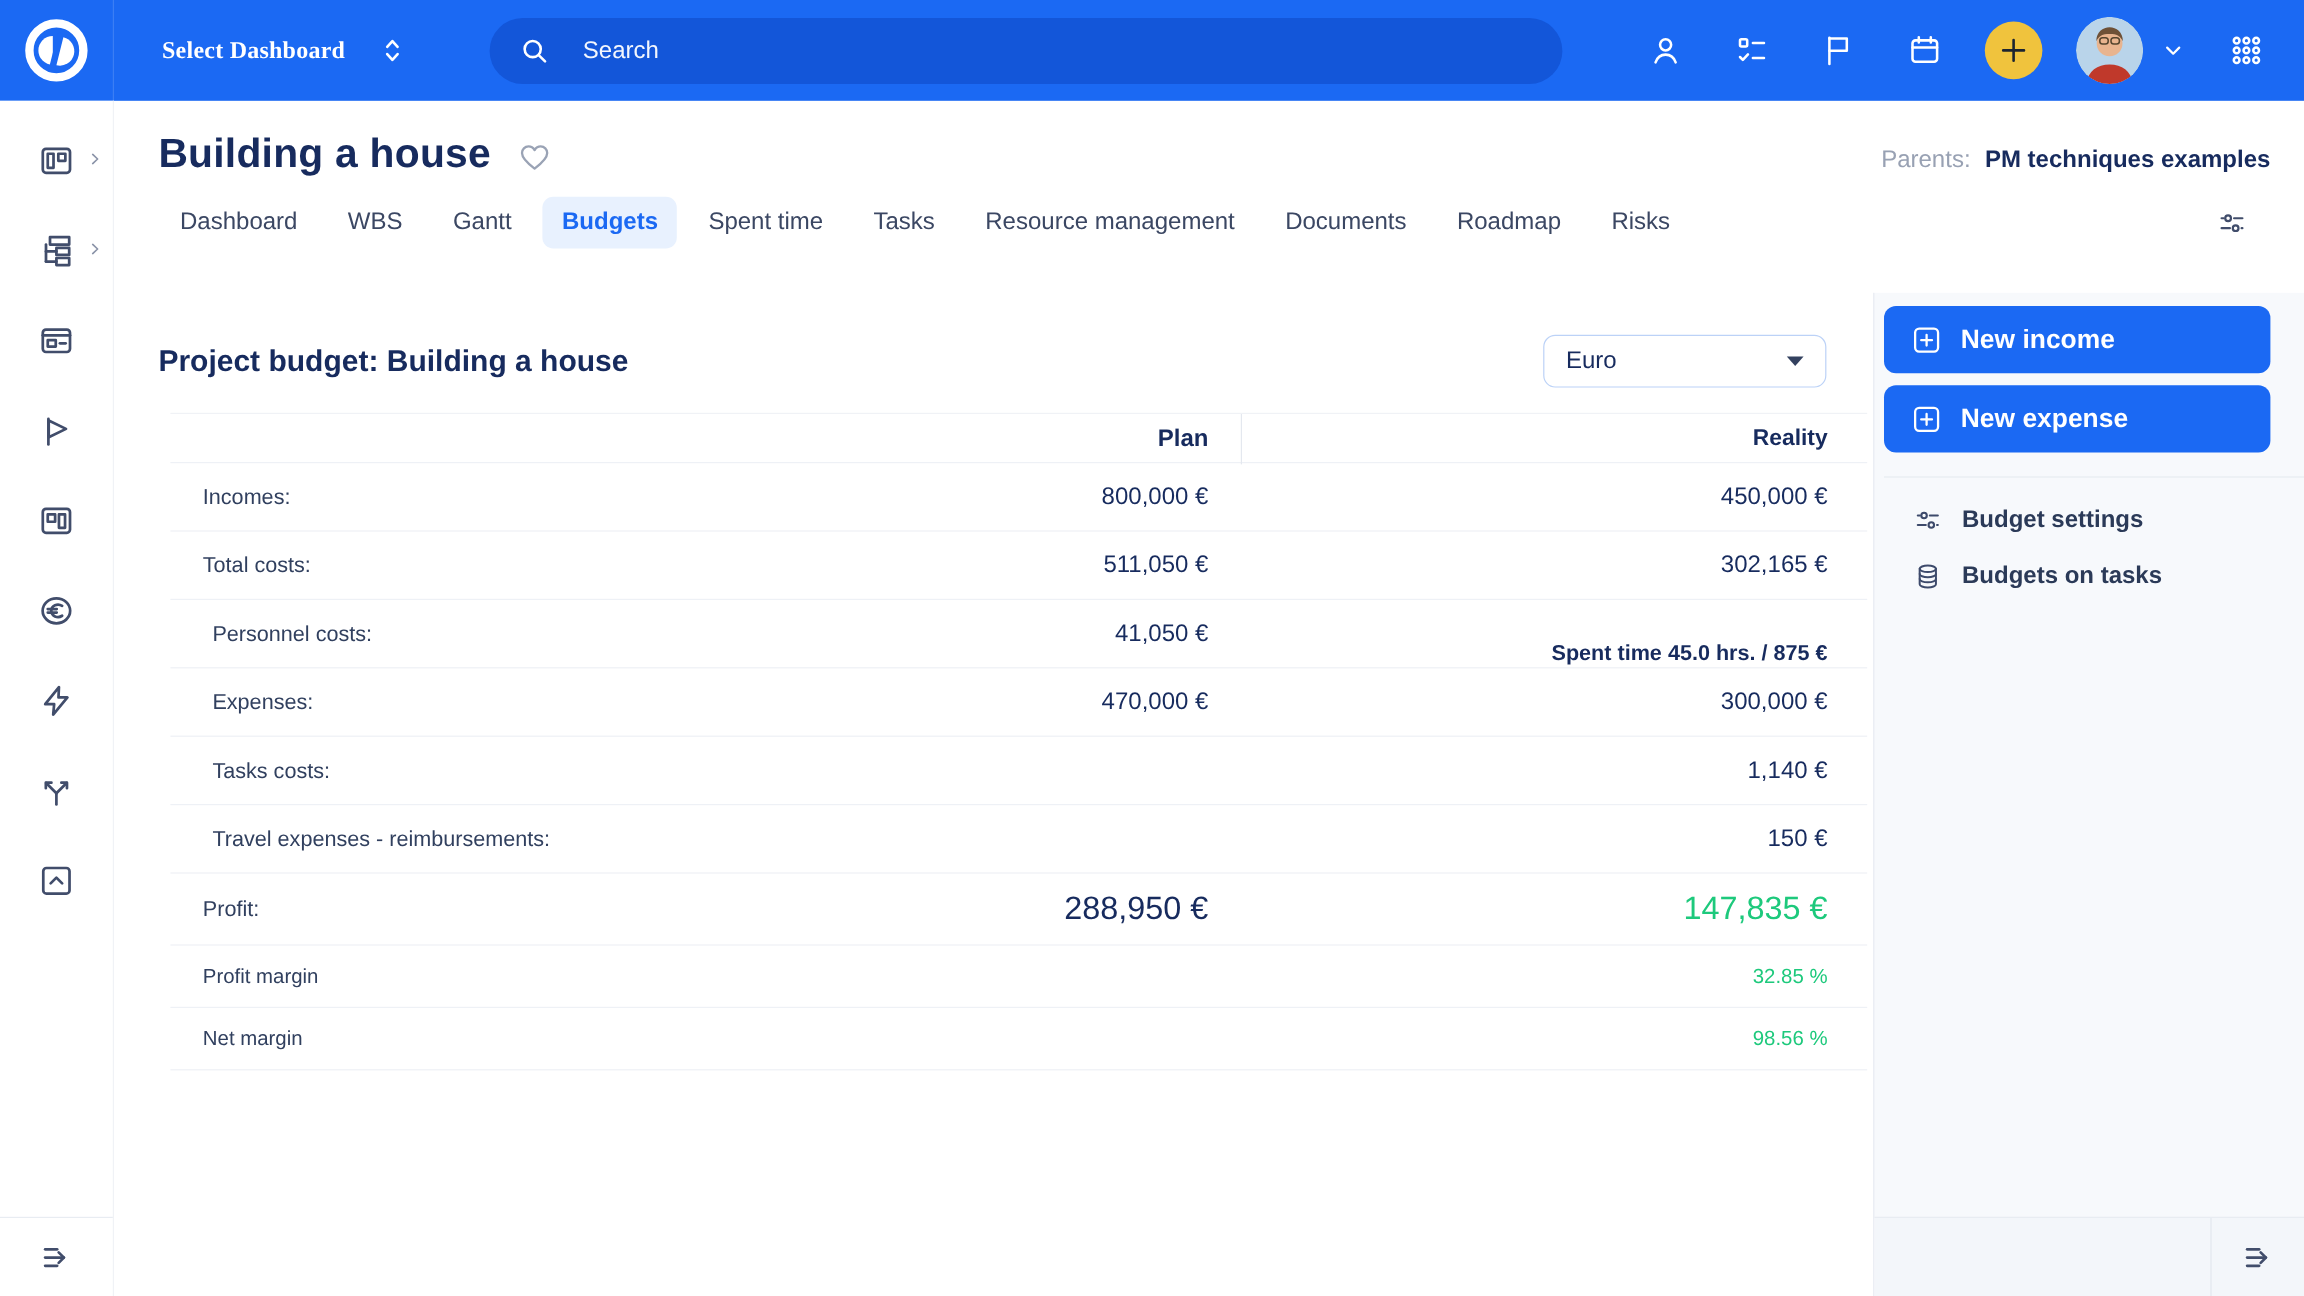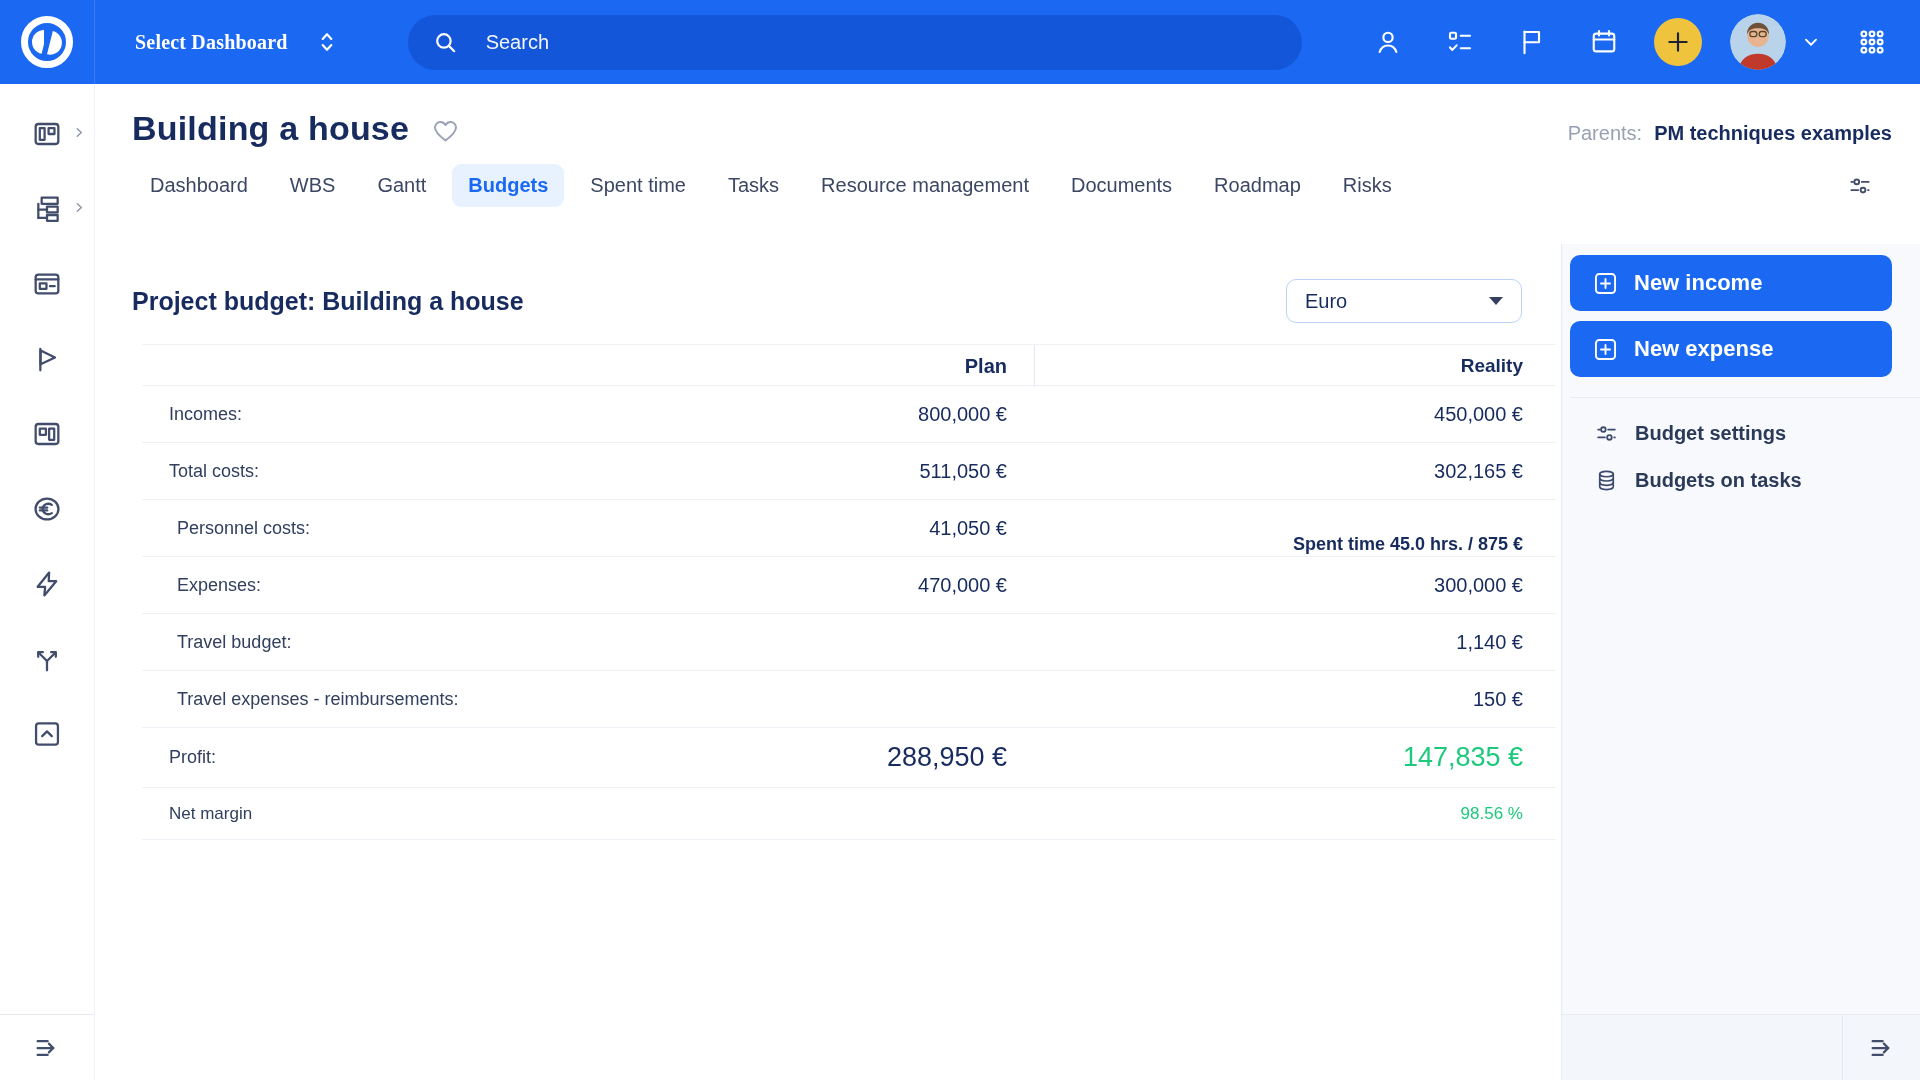--- a/index.html
+++ b/index.html
@@ -410,33 +410,38 @@
                 <span class="rlabel">Personnel costs:</span>
                 <span class="cell plan">41,050 €</span>
                 <span class="cell reality note">Spent time 45.0 hrs. / 875 €</span>
               </div>
               <div class="trow normal indent">
                 <span class="rlabel">Expenses:</span>
                 <span class="cell plan">470,000 €</span>
                 <span class="cell reality">300,000 €</span>
               </div>
               <div class="trow normal indent">
-                <span class="rlabel">Travel budget:</span>
+                <span class="rlabel">Tasks costs:</span>
                 <span class="cell plan"></span>
                 <span class="cell reality">1,140 €</span>
               </div>
               <div class="trow normal indent">
                 <span class="rlabel">Travel expenses - reimbursements:</span>
                 <span class="cell plan"></span>
                 <span class="cell reality">150 €</span>
               </div>
               <div class="trow profit">
                 <span class="rlabel">Profit:</span>
                 <span class="cell plan">288,950 €</span>
                 <span class="cell reality green">147,835 €</span>
+              </div>
+              <div class="trow percent">
+                <span class="rlabel">Profit margin</span>
+                <span class="cell plan"></span>
+                <span class="cell reality green">32.85 %</span>
               </div>
               <div class="trow percent">
                 <span class="rlabel">Net margin</span>
                 <span class="cell plan"></span>
                 <span class="cell reality green">98.56 %</span>
               </div>
             </div>
         </div>
       </section>
 

